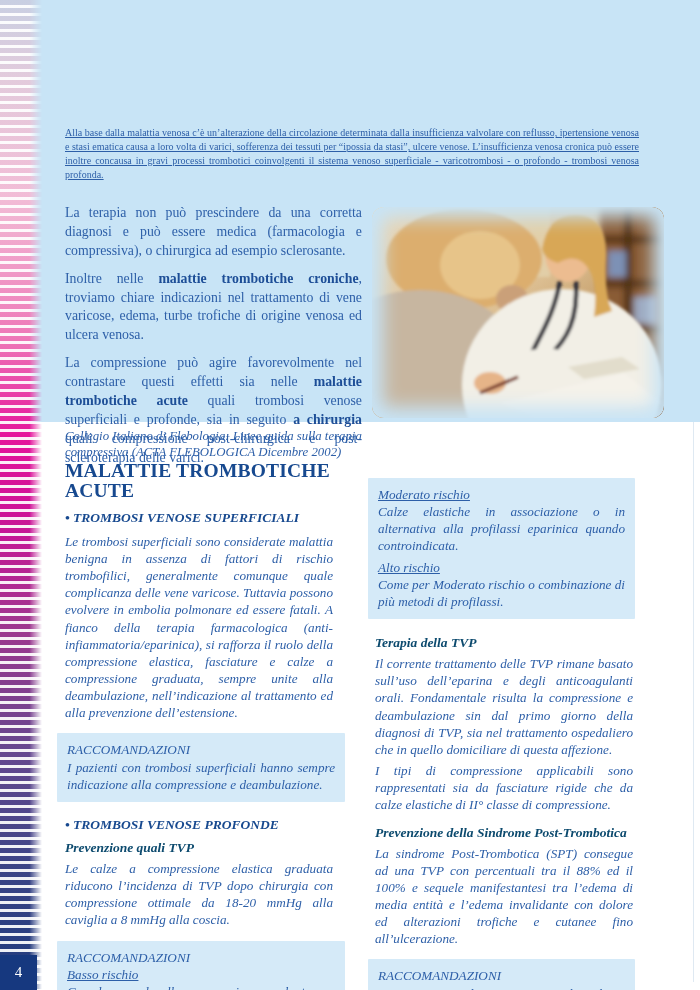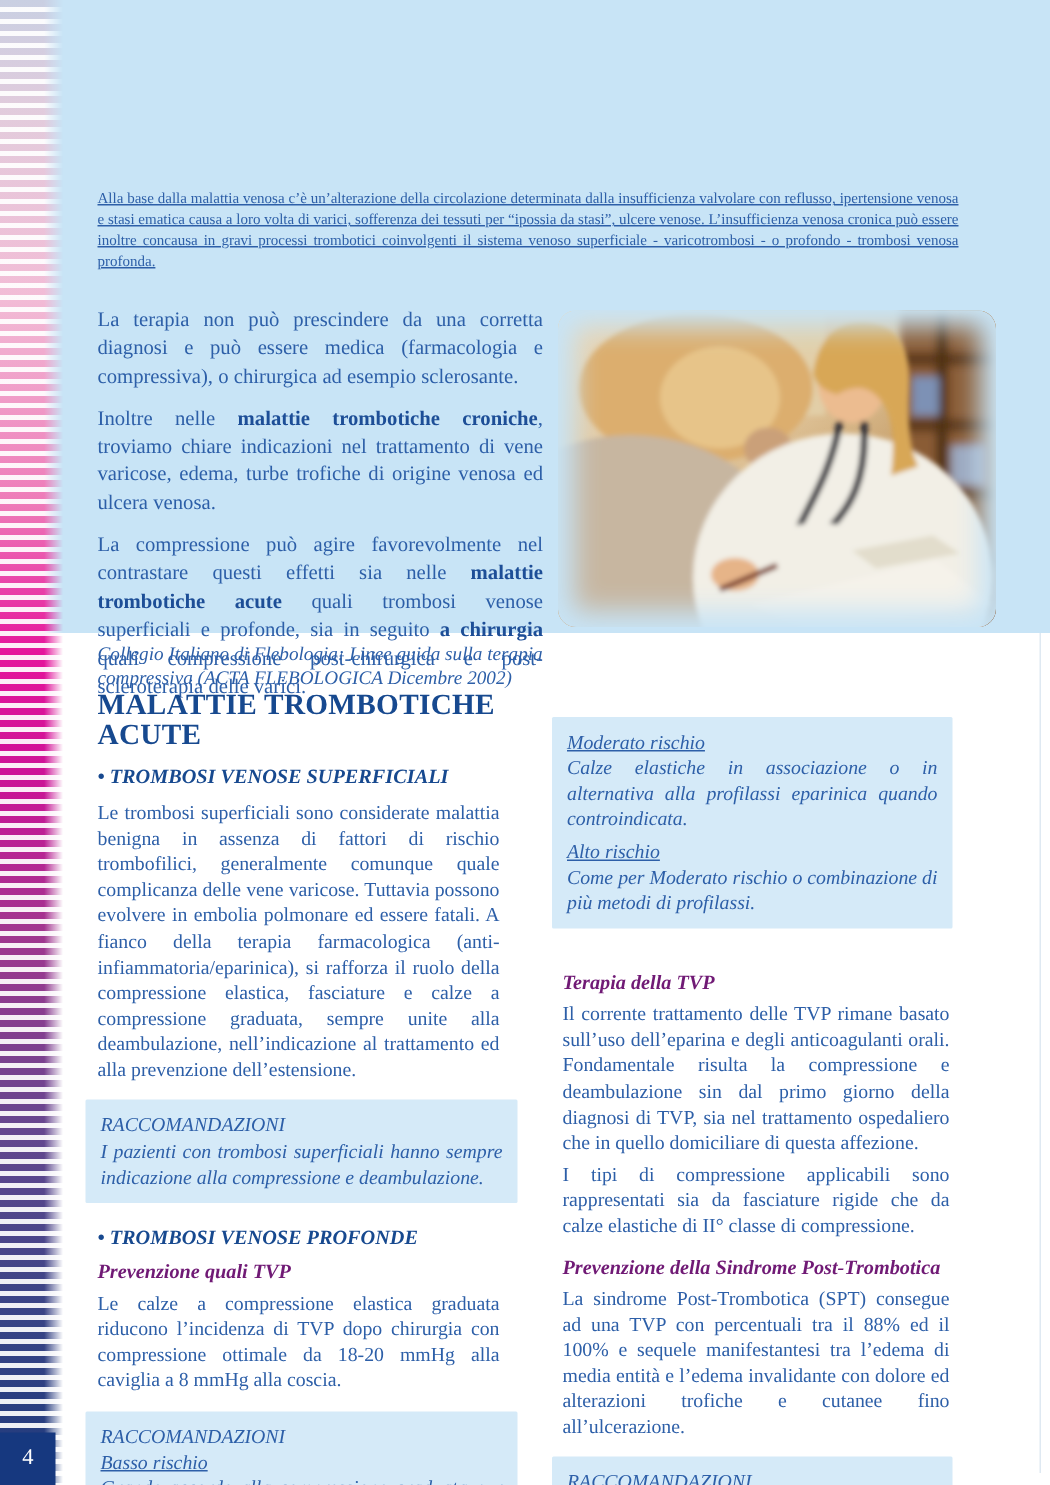--- a/index.html
+++ b/index.html
@@ -49,25 +49,25 @@
   .col{position:absolute;z-index:3;}
   .col-left{left:57px;top:461px;width:288px;}
   .col-right{left:368px;top:478px;width:267px;}
   .sec-heading{
     margin:0 0 9px 8px;font-size:19.5px;line-height:1.02;font-weight:bold;color:#17498f;letter-spacing:.2px;
   }
   .sub-heading{
     margin:0 0 7px 8px;font-size:13.5px;font-weight:bold;font-style:italic;color:#17498f;
   }
   .h3{
-    margin:0 0 4px 8px;font-size:13.5px;font-weight:bold;font-style:italic;color:#701a75;
+    margin:0 0 4px 8px;font-size:13.5px;font-weight:bold;font-style:italic;color:#0c4a6e;
   }
   .col-right .h3{margin-left:7px;}
   .body-it{
-    margin:0 12px 12px 8px;font-size:13.2px;line-height:1.3;color:#2d5fa8;text-align:justify;
+    margin:0 12px 12px 8px;font-size:13.2px;line-height:1.3;font-style:italic;color:#2d5fa8;text-align:justify;
   }
   .col-right .body-it{margin:0 2px 10px 7px;}
   .box{
     background:#d5eaf8;border-radius:1px;padding:8px 10px 9px 10px;margin:0 0 15px 0;
     font-style:italic;color:#2d5fa8;font-size:13.2px;line-height:1.3;
   }
   .box .box-title{margin:0;color:#2d5fa8;}
   .box p{margin:0;text-align:justify;}
   .u-label{text-decoration:underline;}
 </style>
@@ -155,21 +155,21 @@
     <p class="body-it">Le calze a compressione elastica graduata riducono l’incidenza di TVP dopo chirurgia con compressione ottimale da 18-20 mmHg alla caviglia a 8 mmHg alla coscia.</p>
 
     <div class="box">
       <p class="box-title">RACCOMANDAZIONI</p>
       <p class="u-label">Basso rischio</p>
       <p>Grande accordo alla compressione graduata pur in assenza di dati sufficienti.</p>
     </div>
   </div>
 
   <div class="col col-right">
-    <div class="box" style="margin-bottom:28px;">
+    <div class="box" style="margin-bottom:16px;">
       <p class="u-label">Moderato rischio</p>
       <p>Calze elastiche in associazione o in alternativa alla profilassi eparinica quando controindicata.</p>
       <p class="u-label" style="margin-top:4px;">Alto rischio</p>
       <p>Come per Moderato rischio o combinazione di più metodi di profilassi.</p>
     </div>
 
     <h4 class="h3">Terapia della TVP</h4>
     <p class="body-it" style="margin-bottom:4px;">Il corrente trattamento delle TVP rimane basato sull’uso dell’eparina e degli anticoagulanti orali. Fondamentale risulta la compressione e deambulazione sin dal primo giorno della diagnosi di TVP, sia nel trattamento ospedaliero che in quello domiciliare di questa affezione.</p>
     <p class="body-it" style="margin-bottom:11px;">I tipi di compressione applicabili sono rappresentati sia da fasciature rigide che da calze elastiche di II° classe di compressione.</p>
 

